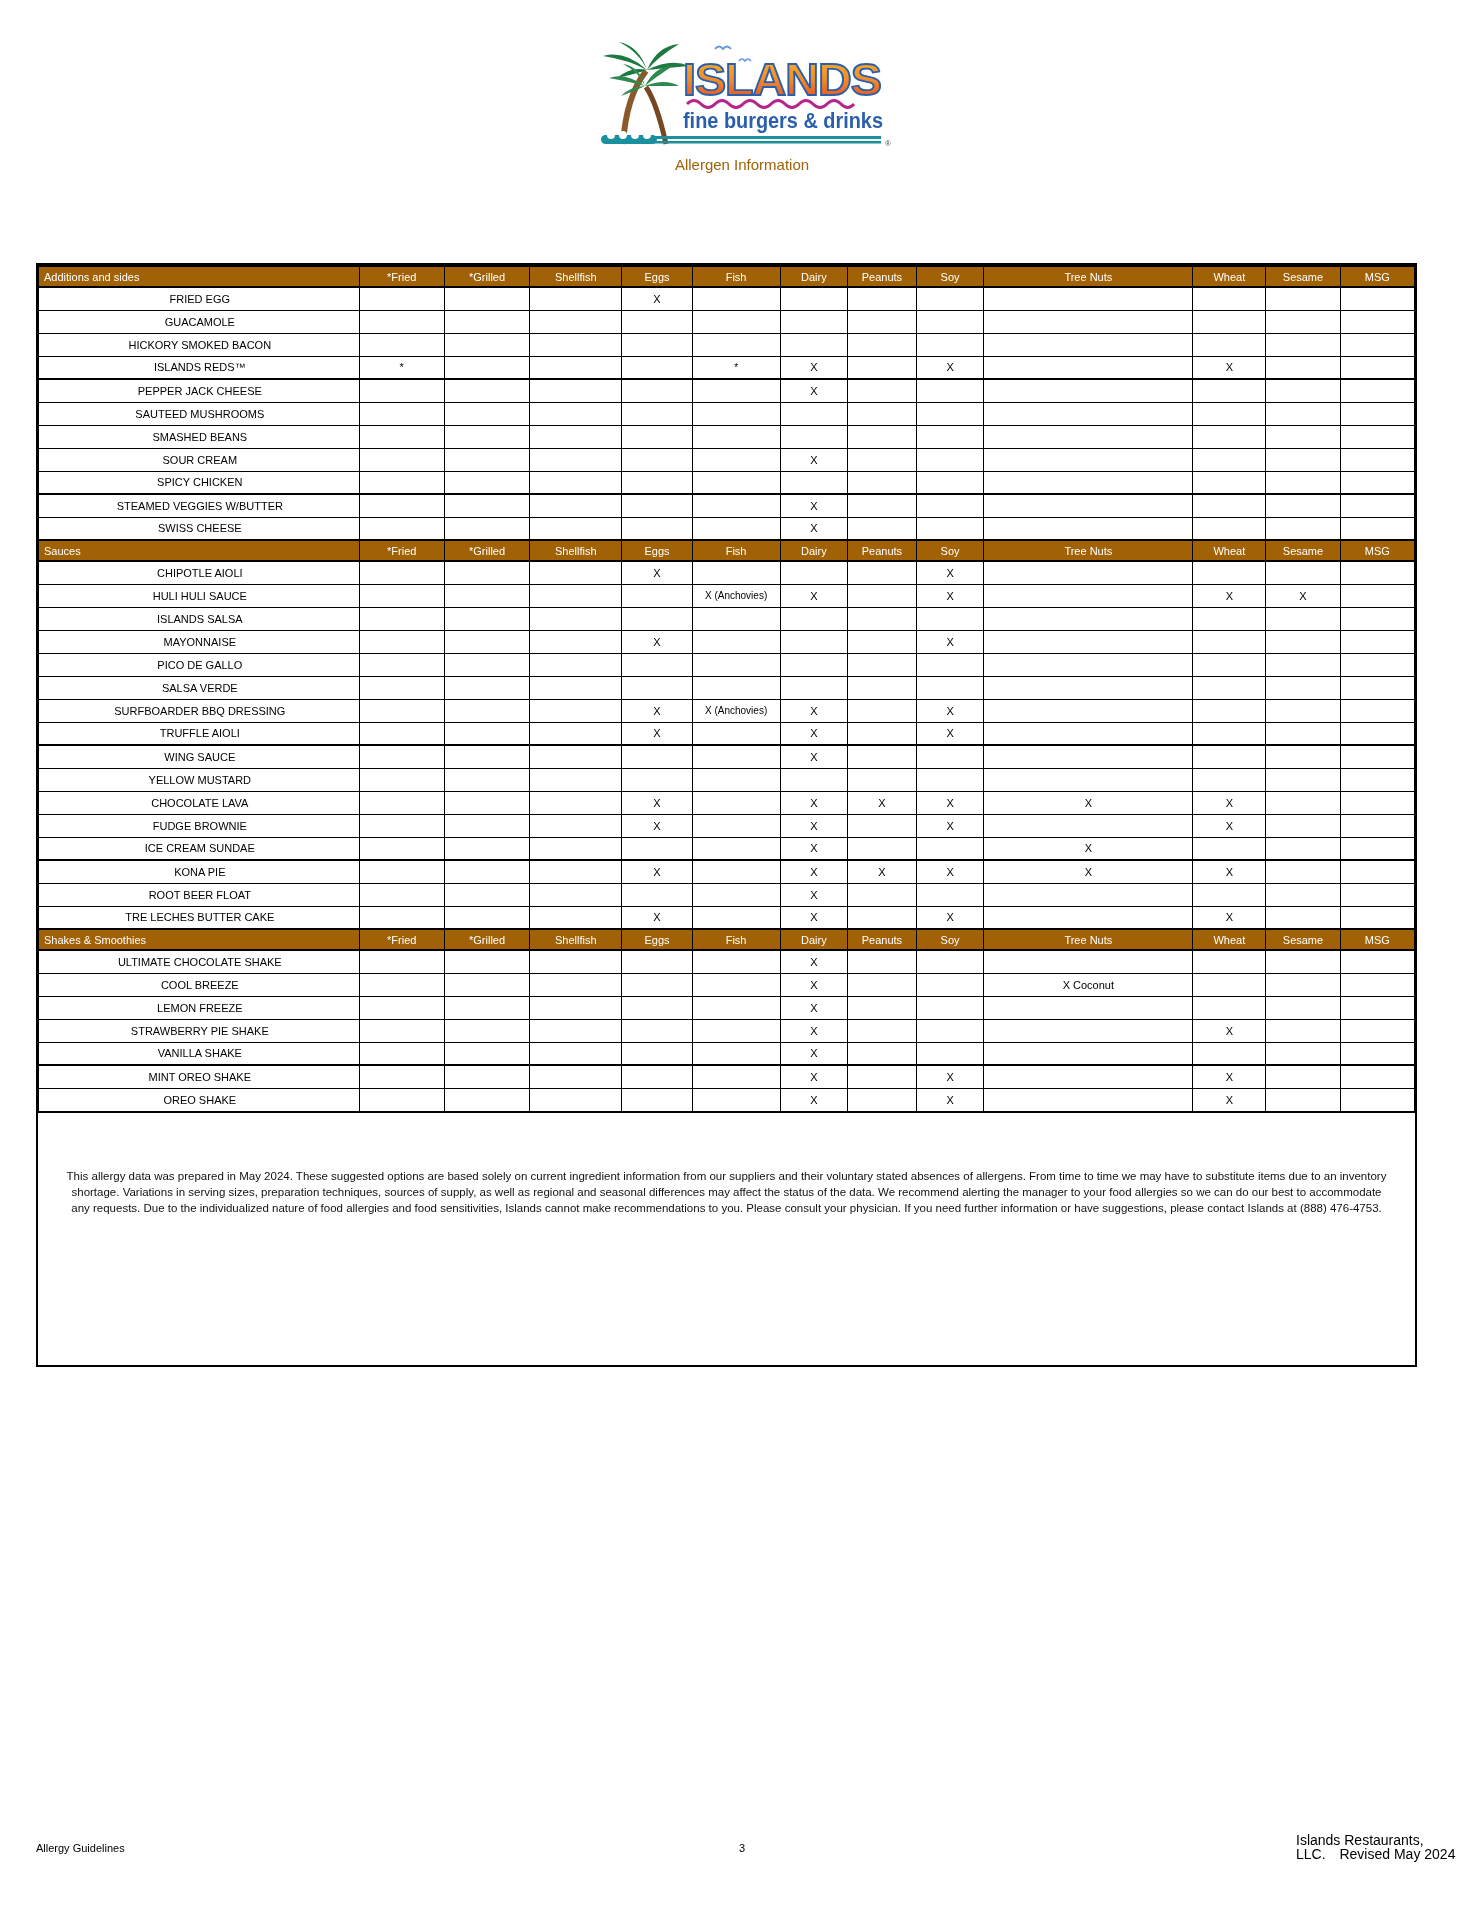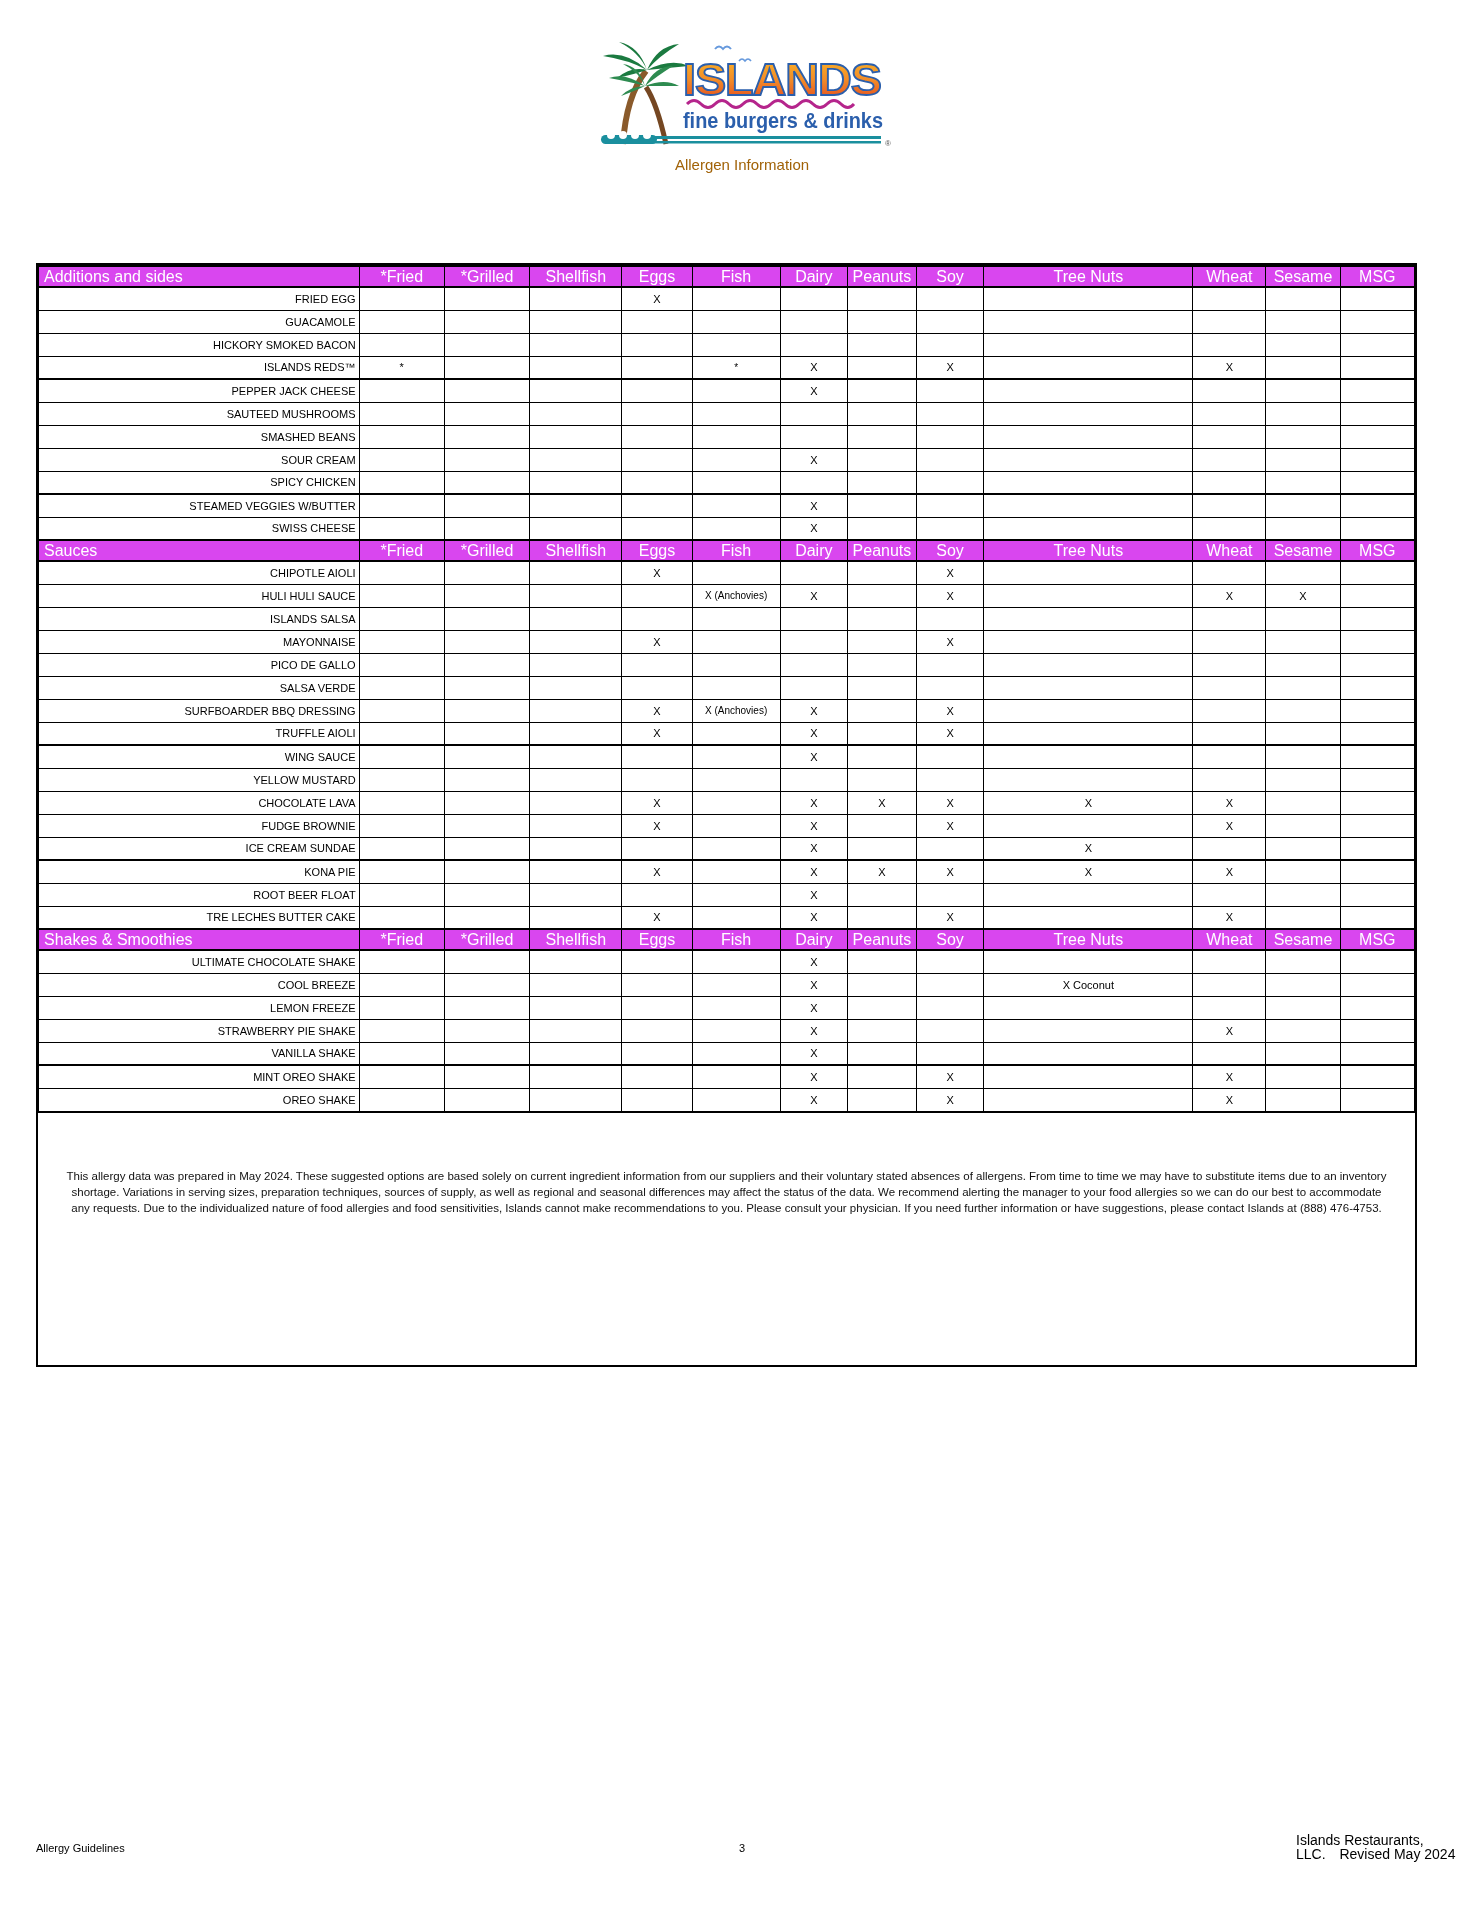--- a/index.html
+++ b/index.html
@@ -8,26 +8,26 @@
   
   .logo-wrap{position:absolute;top:38px;left:50%;transform:translateX(-50%);width:310px;height:118px;}
   .allergen-title{position:absolute;top:156px;left:0;width:100%;text-align:center;
         font-size:15px;color:#a16207;}
   
   .sheet{position:absolute;left:36px;top:263px;width:1381px;border:2px solid #000;box-sizing:border-box;}
   table.allergen{width:100%;border-collapse:collapse;table-layout:fixed;}
   table.allergen td,table.allergen th{border:1px solid #000;padding:0 3px;overflow:hidden;
         white-space:nowrap;box-sizing:border-box;}
   tr.section-header{height:21px;}
-  tr.section-header th{background:#d946ef;color:#fff;font-weight:normal;font-size:16px;
+  tr.section-header th{background:#a16207;color:#fff;font-weight:normal;font-size:11px;
         text-align:center;border-top:2px solid #000;border-bottom:2px solid #000;}
   tr.section-header th.item-col{text-align:left;padding-left:5px;}
   tr.item-row{height:23px;}
   tr.item-row td{font-size:11px;text-align:center;}
-  tr.item-row td.item-col{text-align:right;padding-left:5px;font-size:11px;}
+  tr.item-row td.item-col{text-align:center;padding-left:5px;font-size:11px;}
   tr.item-row td.fish-col{font-size:10px;}
   tr.thick-bottom td{border-bottom:2px solid #000;}
   .disclaimer-area{height:253px;border-top:1px solid #000;box-sizing:border-box;}
   .disclaimer-text{margin:55px auto 0;width:1330px;font-size:11.5px;line-height:16px;
         text-align:center;color:#111;}
   
   .footer-left{position:absolute;left:36px;top:1842px;font-size:11px;}
   .footer-page{position:absolute;left:0;top:1842px;width:100%;text-align:center;font-size:11px;}
   .footer-right{position:absolute;left:1296px;top:1833px;font-size:14px;line-height:14px;}
   .footer-right .l2{white-space:nowrap;}

